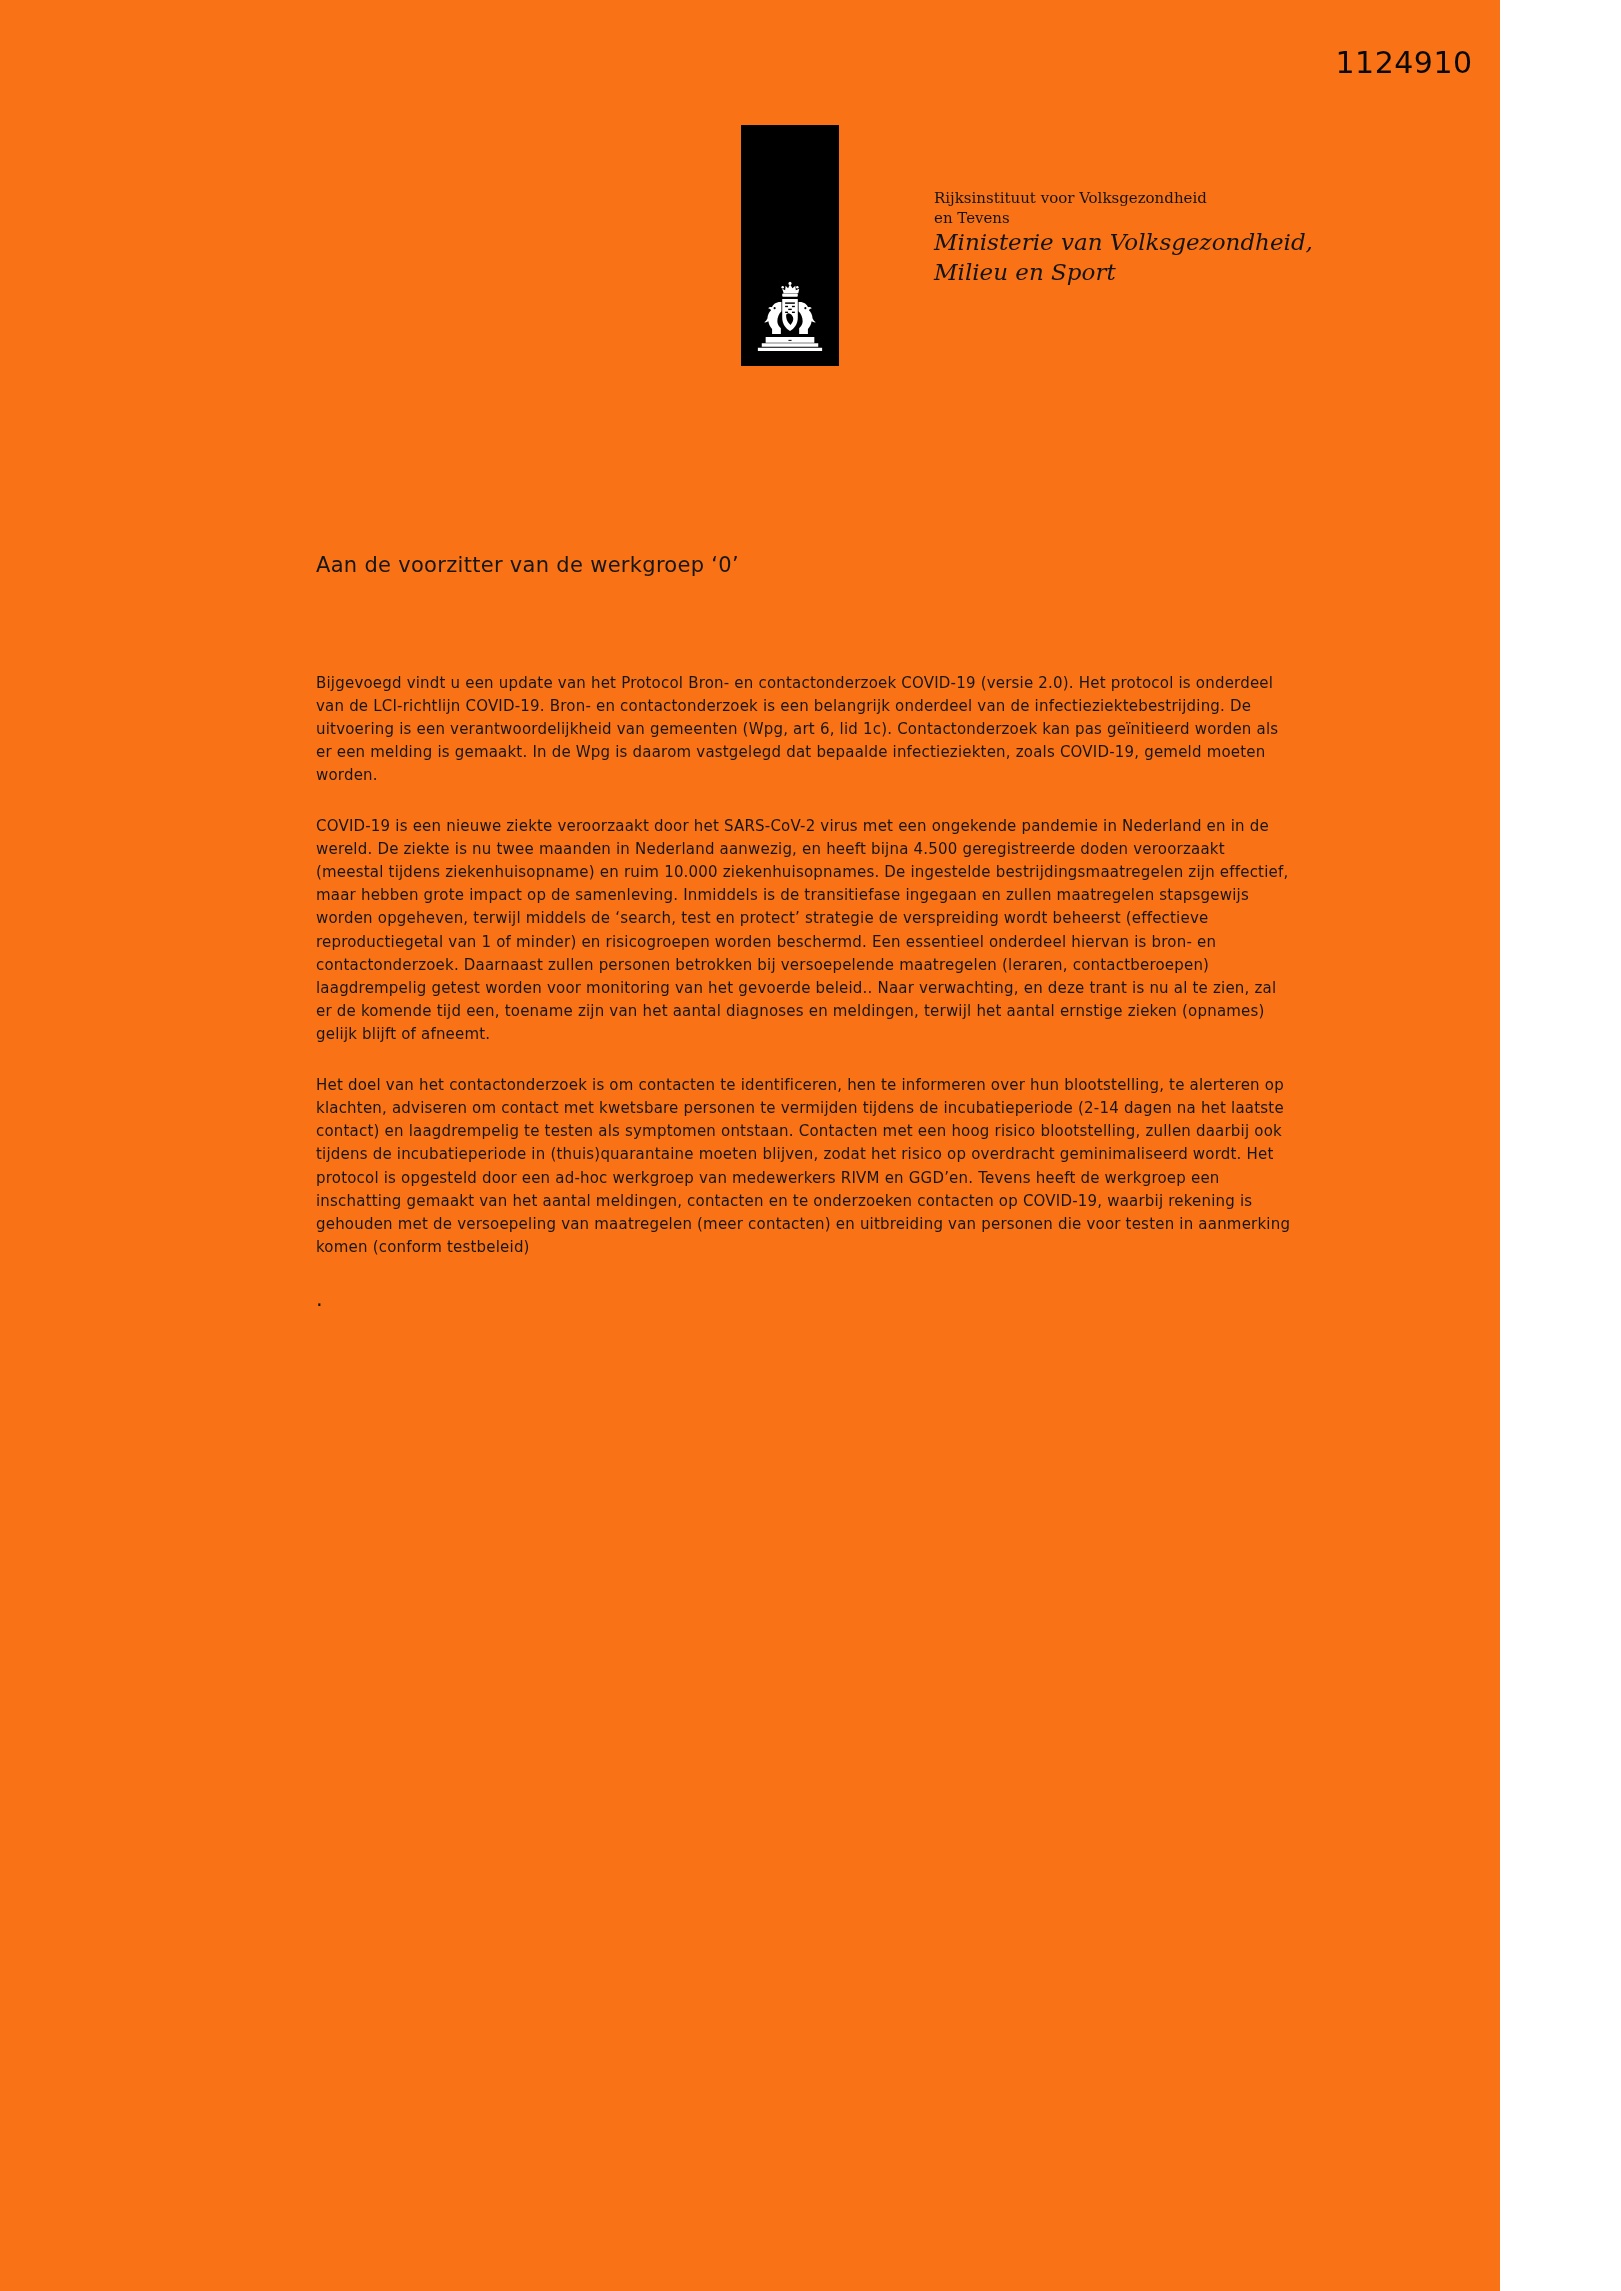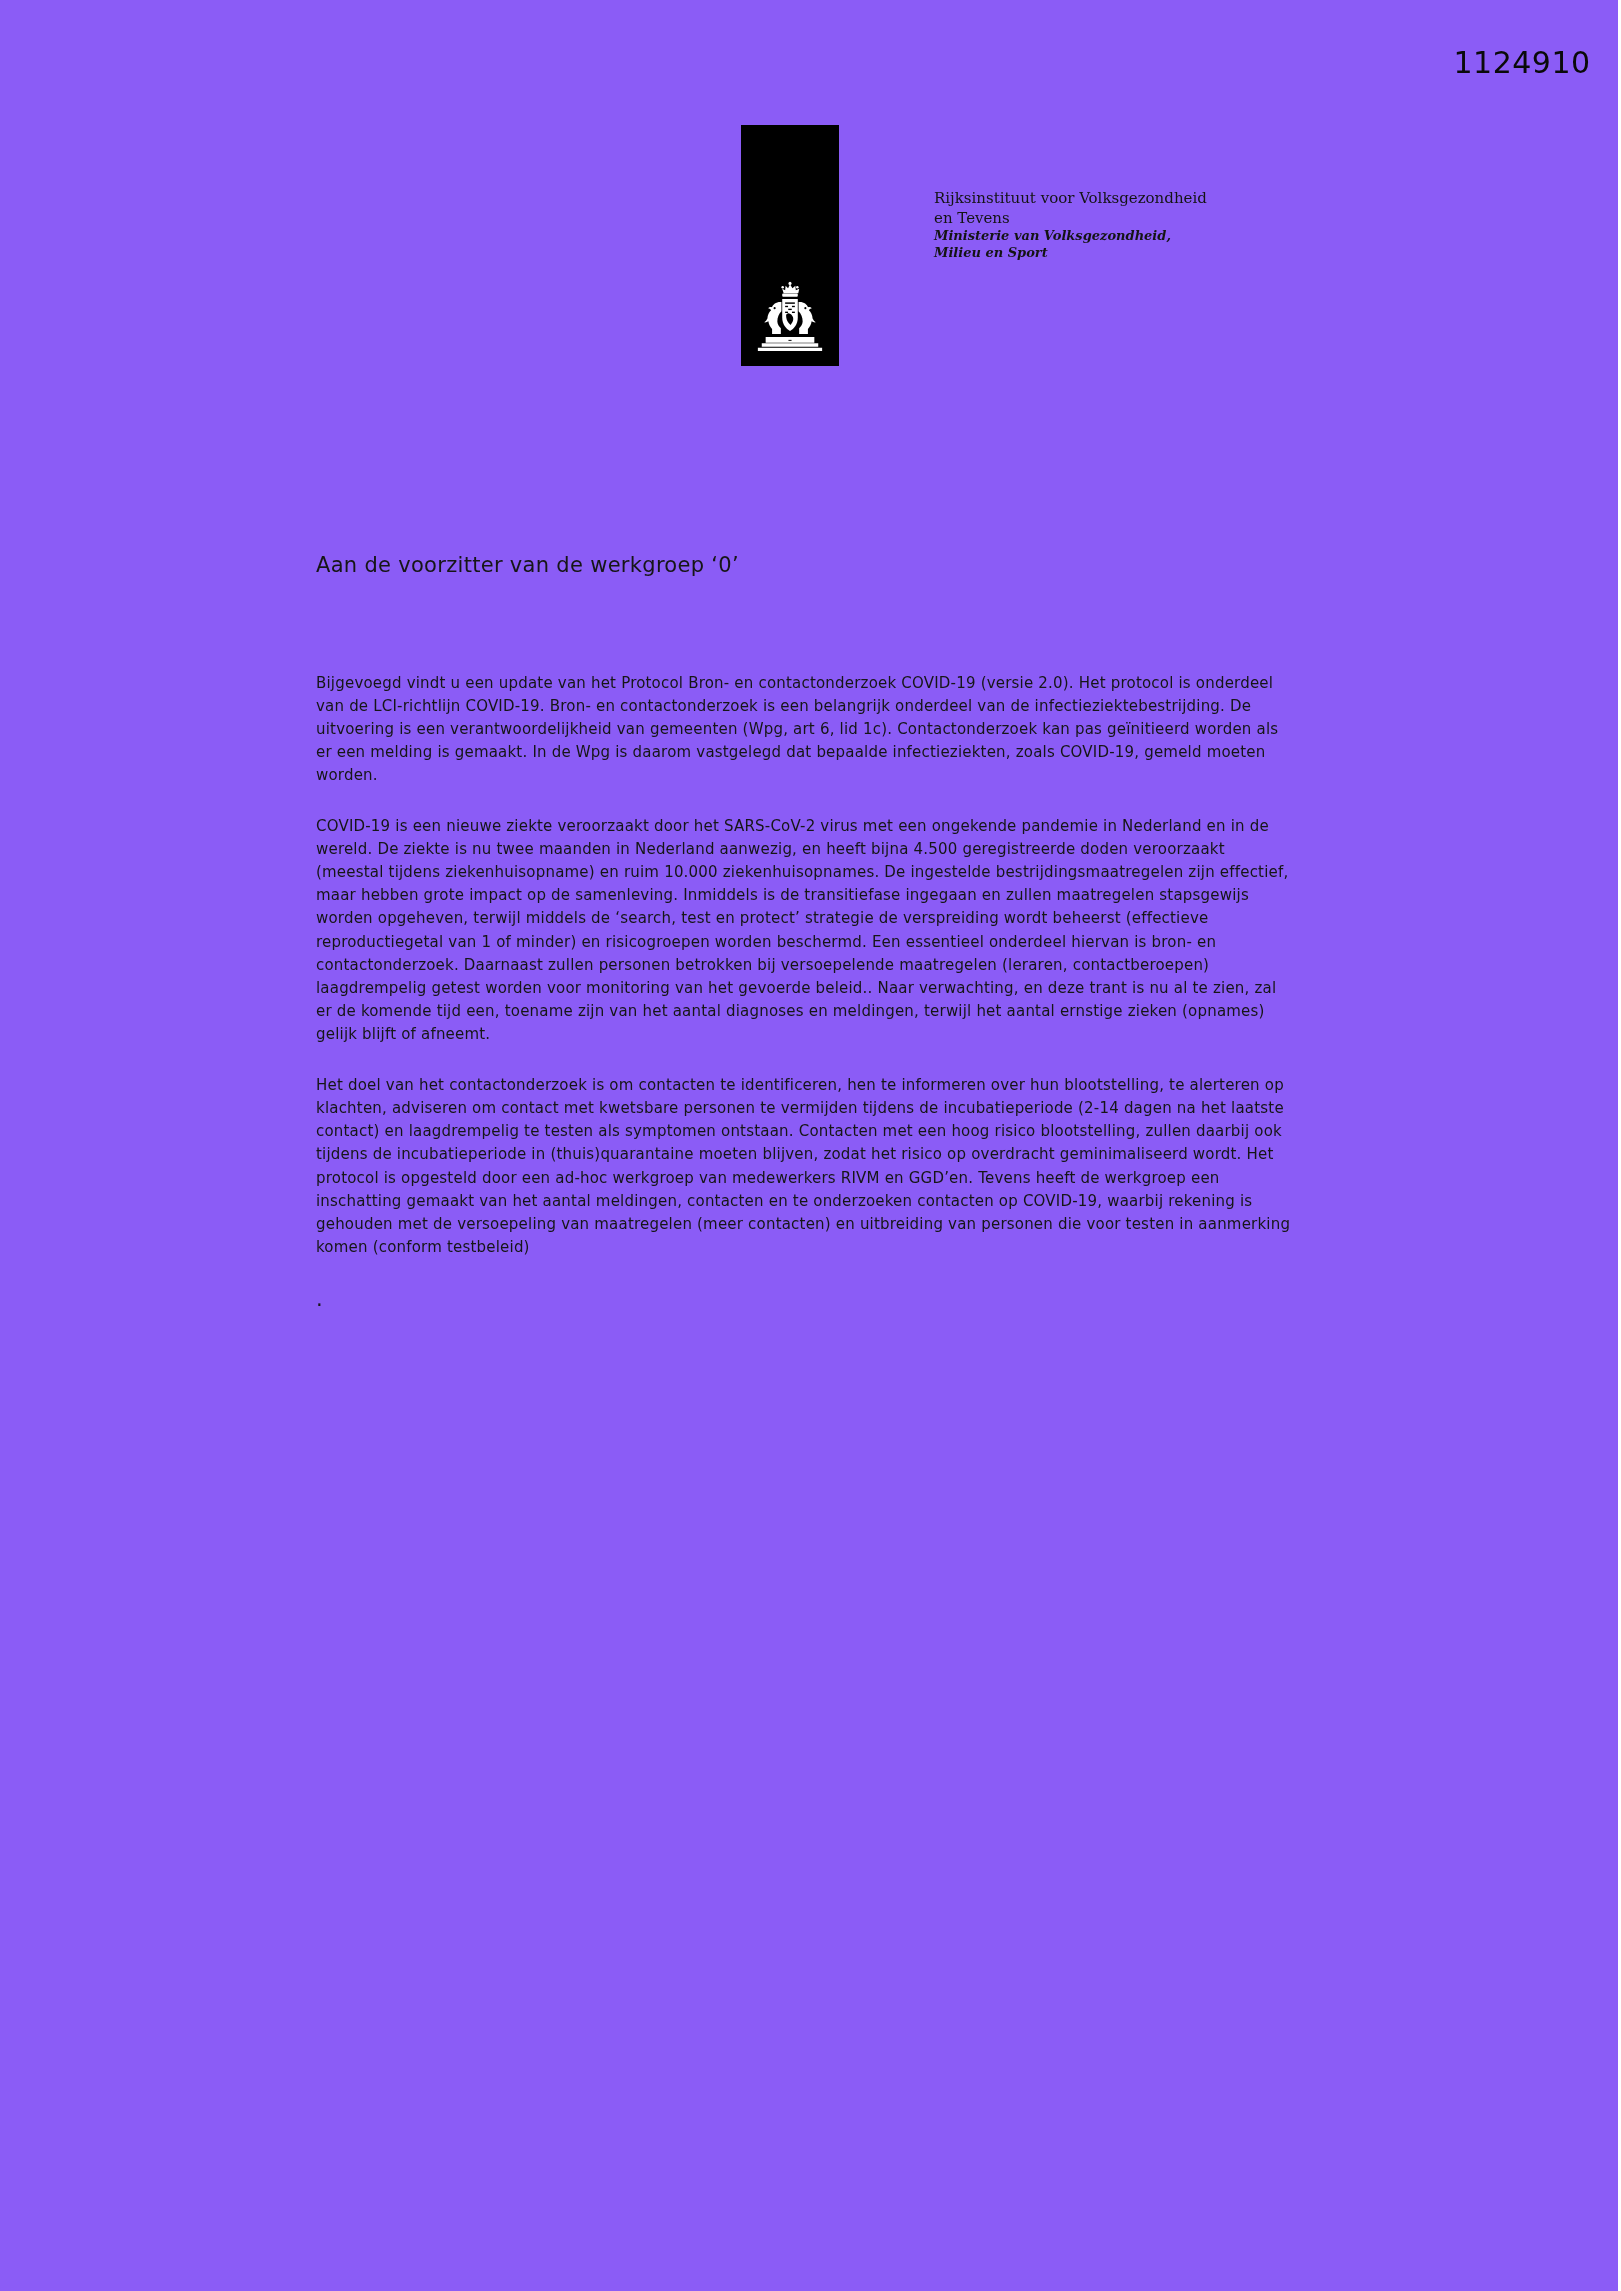--- a/index.html
+++ b/index.html
@@ -6,23 +6,23 @@
     margin: 0;
     padding: 0;
     background: #ffffff;
   }
   body {
     font-family: "DejaVu Sans", sans-serif;
     color: #1a1a1a;
   }
   .page {
     position: relative;
-    width: 1618px;
+    width: 1500px;
     height: 2292px;
-    background: #8b5cf6;
+    background: #f97316;
     overflow: hidden;
     box-sizing: border-box;
   }
 
   
   .doc-id {
     position: absolute;
     top: 45px;
     right: 27.4px;
     font-family: "DejaVu Sans", sans-serif;
@@ -61,23 +61,23 @@
     font-family: "DejaVu Serif", serif;
     color: #141414;
     line-height: 1.30;
   }
   .logo-text .l-reg {
     font-size: 15px;
     font-weight: 400;
     white-space: nowrap;
   }
   .logo-text .l-ital {
-    font-size: 13px;
+    font-size: 23px;
     font-style: italic;
-    font-weight: 700;
+    font-weight: 400;
     white-space: nowrap;
   }
 
   
   .letter {
     position: absolute;
     left: 316px;
     top: 549px;
     width: 980px;
   }

